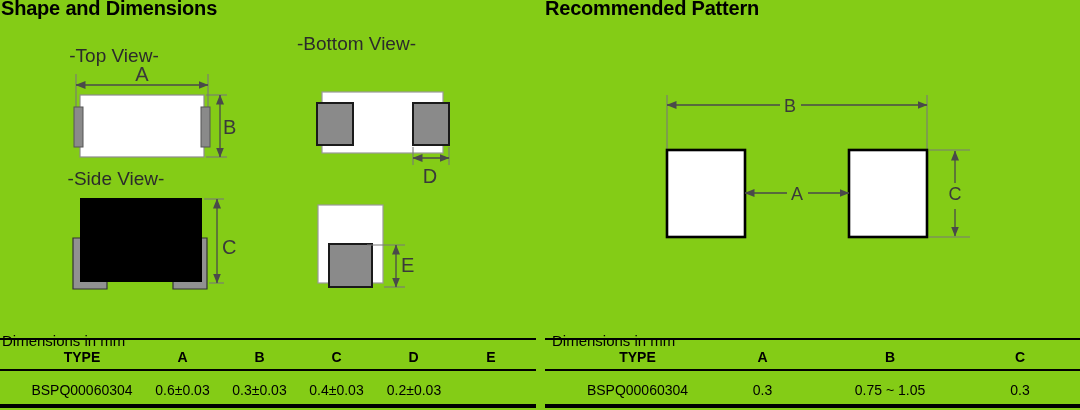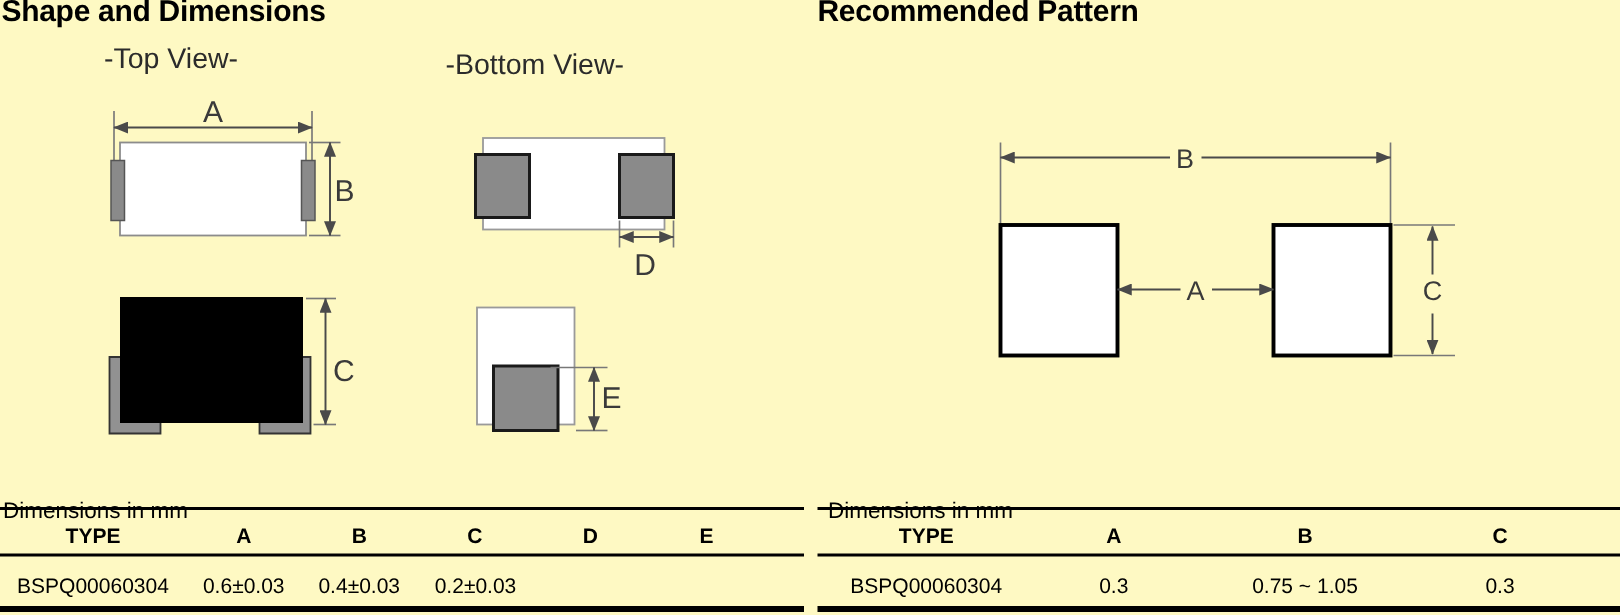--- a/index.html
+++ b/index.html
@@ -1,39 +1,40 @@
 <!DOCTYPE html>
 <html><head>
 <meta charset="utf-8">
 <style>
   html,body{margin:0;padding:0;background:#fff;}
   .page{
-    position:relative;width:1080px;height:410px;background:#fef9c3;overflow:hidden;
+    position:relative;width:1080px;height:410px;background:#84cc16;overflow:hidden;
     font-family:"Liberation Sans",sans-serif;color:#000;
   }
   .abs{position:absolute;}
   .section-title{font-size:20px;font-weight:700;color:#000;white-space:nowrap;letter-spacing:-0.2px;}
   .view-label{font-size:19px;color:#2b2b2b;text-align:center;white-space:nowrap;}
   .note{font-size:15px;color:#000;white-space:nowrap;margin-top:24px;}
   .rule{position:absolute;background:#000;}
-  .trow{position:absolute;display:flex;align-items:center;}
+  .trow{position:absolute;display:flex;align-items:center;padding-left:20px;}
   .tcell{text-align:center;font-size:14px;line-height:26px;white-space:nowrap;}
   .tcell.hdr{font-weight:700;}
   svg text{font-family:"Liberation Sans",sans-serif;fill:#3a3a3a;}
 </style>
 </head>
 <body>
 
 <div class="page">
 
   <div class="abs section-title" style="left:1px;top:-3px;">Shape and Dimensions</div>
   <div class="abs section-title" style="left:545px;top:-3px;">Recommended Pattern</div>
 
-  <div class="abs view-label" style="left:58px;top:29px;width:112px;">-Top View-</div>
+  <div class="abs view-label" style="left:58px;top:45px;width:112px;">-Top View-</div>
   <div class="abs view-label" style="left:288px;top:33px;width:137px;">-Bottom View-</div>
+  <div class="abs view-label" style="left:58px;top:168px;width:116px;">-Side View-</div>
 
   <svg class="abs" style="left:0;top:0;" width="1080" height="410" viewBox="0 0 1080 410">
     <defs>
       <marker id="ah" viewBox="0 0 10 8" refX="9.5" refY="4" markerWidth="10" markerHeight="8" markerUnits="userSpaceOnUse" orient="auto-start-reverse">
         <path d="M0,0 L10,4 L0,8 Z" fill="#4a4a4a"></path>
       </marker>
     </defs>
 
     <g>
       <line x1="76" y1="74" x2="76" y2="110" stroke="#787878" stroke-width="1.1"></line>
@@ -110,20 +111,21 @@
       <div class="tcell hdr" style="width:77px;">A</div>
       <div class="tcell hdr" style="width:77px;">B</div>
       <div class="tcell hdr" style="width:77px;">C</div>
       <div class="tcell hdr" style="width:77px;">D</div>
       <div class="tcell hdr" style="width:78px;">E</div>
     </div>
     <div class="rule" style="left:0;top:369px;width:536px;height:2px;"></div>
     <div class="trow" style="left:0;top:377px;width:536px;height:26px;">
       <div class="tcell" style="width:124px;">BSPQ00060304</div>
       <div class="tcell" style="width:77px;">0.6±0.03</div>
+      <div class="tcell" style="width:77px;">0.3±0.03</div>
       <div class="tcell" style="width:77px;">0.4±0.03</div>
       <div class="tcell" style="width:78px;">0.2±0.03</div>
     </div>
     <div class="rule" style="left:0;top:404px;width:536px;height:4px;"></div>
   </div>
 
   <div class="abs" style="left:545px;top:0;width:535px;height:410px;">
     <div class="rule" style="left:0;top:338px;width:535px;height:2px;"></div>
     <div class="trow" style="left:0;top:344px;width:535px;height:26px;">
       <div class="tcell hdr" style="width:145px;">TYPE</div>

